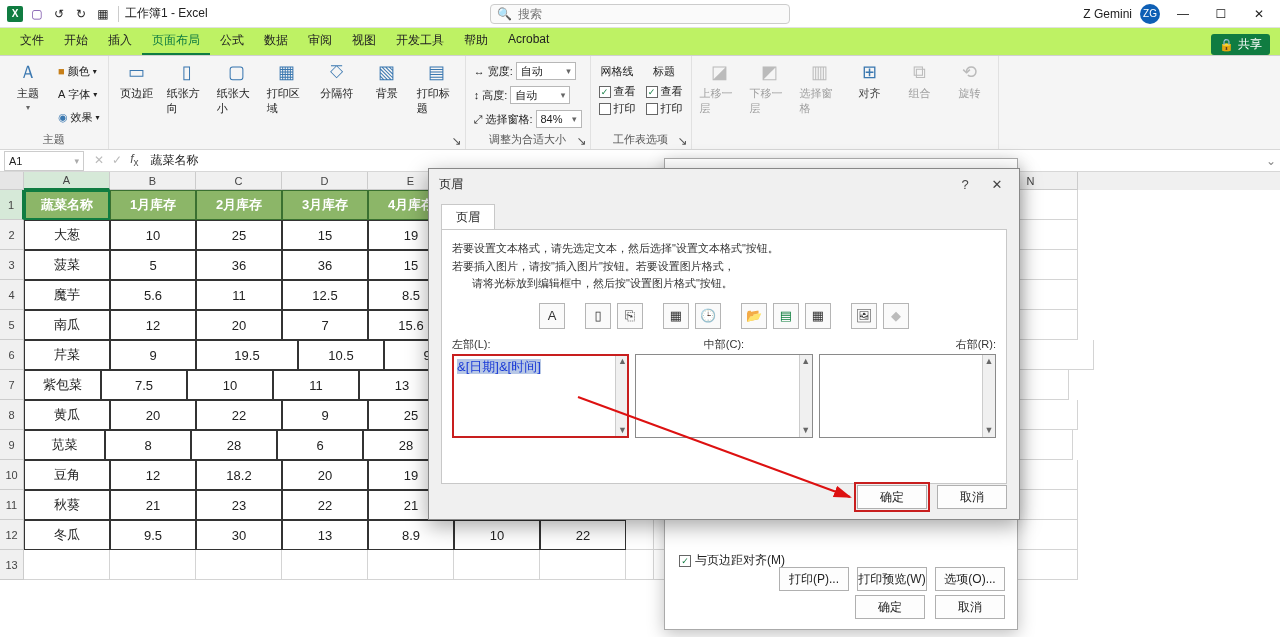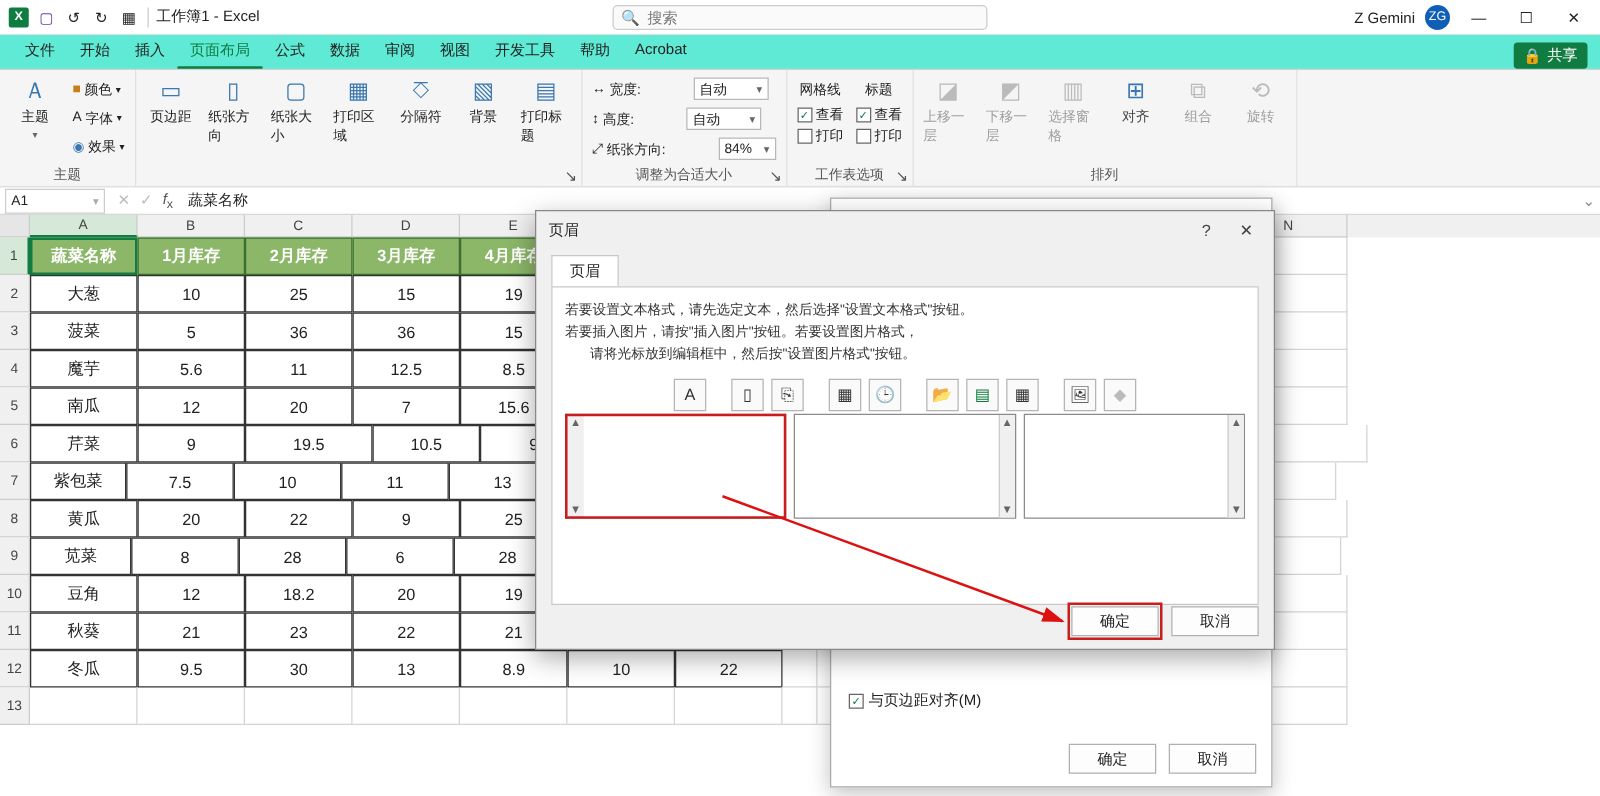--- a/index.html
+++ b/index.html
@@ -19,42 +19,42 @@
   .searchbox { position: absolute; left: 50%; transform: translateX(-50%); top: 4px;
                width: 300px; height: 20px; border: 1px solid #ccc; border-radius: 4px;
                display: flex; align-items: center; padding: 0 6px; color: #777; background: #fafafa;
                pointer-events: auto; gap: 6px; }
   .titlebar .right { margin-left: auto; display: flex; align-items: center; gap: 8px; }
   .avatar { background:#0e5fb5; color:#fff; border-radius:50%; width:20px; height:20px; display:flex;
             align-items:center; justify-content:center; font-size:10px; }
   .syswin { width:30px; height:20px; display:flex; align-items:center; justify-content:center; }
 
   
-  .ribtabs { background:#5eead4; height:28px; display:flex; align-items:flex-end; padding:0 10px;
+  .ribtabs { background:#bef264; height:28px; display:flex; align-items:flex-end; padding:0 10px;
              border-bottom:1px solid #d0d0d0; position: relative; gap: 12px; }
   .ribtab { padding:4px 10px; font-size:12px; cursor:default; }
   .ribtab.active { color:#107c41; border-bottom:2px solid #107c41; font-weight:400; }
   .sharebtn { margin-left:auto; background:#107c41; color:#fff; padding:2px 8px; border-radius:3px;
               display:flex; align-items:center; gap:4px; font-size:12px; }
 
   
   .ribbon { background:#f5f5f5; height:94px; display:flex; border-bottom:1px solid #d7d7d7; }
   .group { display:flex; flex-direction:column; justify-content:space-between; padding:4px 8px 2px;
            border-right:1px solid #e1e1e1; position:relative; }
   .group-body { display:flex; align-items:flex-start; gap:10px; flex:1; }
   .group-name { text-align:center; font-size:11px; color:#555; padding-top:1px; }
   .launcher { position:absolute; right:2px; bottom:2px; width:12px; height:12px;
               display:flex; align-items:center; justify-content:center; color:#555; }
   .vbtn { display:flex; flex-direction:column; align-items:center; width:40px; gap:2px; font-size:11px; }
   .vbtn .glyph { width:24px; height:24px; display:flex; align-items:center; justify-content:center;
                  color:#3b78b0; font-size:18px; }
   .thinrow { display:flex; align-items:center; gap:3px; height:22px; font-size:11px; }
   .thinrow .label { white-space:nowrap; }
   .dropdown { border:1px solid #b7b7b7; height:18px; min-width:60px; background:#fff; display:flex;
-              align-items:center; padding:0 4px; font-size:11px; justify-content:space-between;margin-left:39px; }
+              align-items:center; padding:0 4px; font-size:11px; justify-content:space-between; }
   .dropdown::after { content:"▾"; color:#666; font-size:9px; margin-left:4px; }
   .chk { display:flex; align-items:center; gap:3px; font-size:11px; }
   .chkbox { width:12px; height:12px; border:1px solid #666; background:#fff; display:flex;
             align-items:center; justify-content:center; font-size:9px; color:#107c41; }
 
   
   .fbar { background:#fff; height:22px; display:flex; align-items:center; border-bottom:1px solid #d7d7d7; }
   .namebox { width:80px; height:20px; border:1px solid #ccc; margin:0 4px; padding:0 4px; display:flex;
              align-items:center; justify-content:space-between; background:#fff; font-size:11px; }
   .namebox::after { content:"▾"; color:#aaa; font-size:9px; }
@@ -249,21 +249,21 @@
           </div>
       <div class="thinrow">
             <span>↕</span>
             <span class="label">高度:</span>
             <div class="dropdown">
               <span>自动</span>
             </div>
           </div>
       <div class="thinrow">
             <span>⤢</span>
-            <span class="label">纸张方向:</span>
+            <span class="label">选择窗格:</span>
             <div class="dropdown" style="min-width:46px">
               <span>84%</span>
             </div>
           </div>
     </div>
       </div>
     <div class="group-name">调整为合适大小</div>
     <div class="launcher">↘</div>
   </div>
 
@@ -320,21 +320,20 @@
         </div>
       <div class="vbtn">
           <span class="glyph" style="color:#bbb">⧉</span>
           <span>组合</span>
         </div>
       <div class="vbtn">
           <span class="glyph" style="color:#bbb">⟲</span>
           <span>旋转</span>
         </div>
     </div>
-    <div class="group-name" style="color:#555">排列</div>
   </div>
 </div>
 
 <div class="fbar">
   <div class="namebox">
       <span>A1</span>
     </div>
   <div class="fx">
     <span style="color:#bbb">✕</span>
     <span style="color:#bbb">✓</span>
@@ -585,20 +584,25 @@
         <div class="cell" style="width: 94px;"></div>
       </div>
     </div>
 </div>
 
 <div class="dlg-back">
   <div class="chkline">
     <span class="chkbox">✓</span>
       <span>与页边距对齐(M)</span>
   </div>
+  <div class="btnrow2">
+    <div class="btn">打印(P)...</div>
+    <div class="btn">打印预览(W)</div>
+    <div class="btn">选项(O)...</div>
+  </div>
   <div class="bottom">
     <div class="btn">确定</div>
     <div class="btn">取消</div>
   </div>
 </div>
 
 <div class="dlg">
   <div class="dlg-title">
     <span>页眉</span>
     <div class="tbtns">
@@ -623,22 +627,28 @@
         <div class="tool">▦</div>
         <div class="tool">🕒</div>
         <div style="width:8px"></div>
         <div class="tool">📂</div>
         <div class="tool" style="color:#0a7c3a">▤</div>
         <div class="tool">▦</div>
         <div style="width:8px"></div>
         <div class="tool">🖼</div>
         <div class="tool" style="color:#bbb">◆</div>
       </div>
+      <div class="hdr-labels">
+        <div>左部(L):</div>
+        <div style="text-align:center">中部(C):</div>
+        <div style="text-align:right">右部(R):</div>
+      </div>
       <div class="hdr-boxes">
         <div class="hdr-box hilite">
+          <div class="hdr-text"><span class="sel-highlight">&amp;[日期]&amp;[时间]</span></div>
           <div class="scrollbar">
               <div class="scrollbtn">▲</div>
               <div class="scrollbtn">▼</div>
             </div>
         </div>
         <div class="hdr-box">
           <div class="hdr-text"></div>
           <div class="scrollbar">
               <div class="scrollbtn">▲</div>
               <div class="scrollbtn">▼</div>

